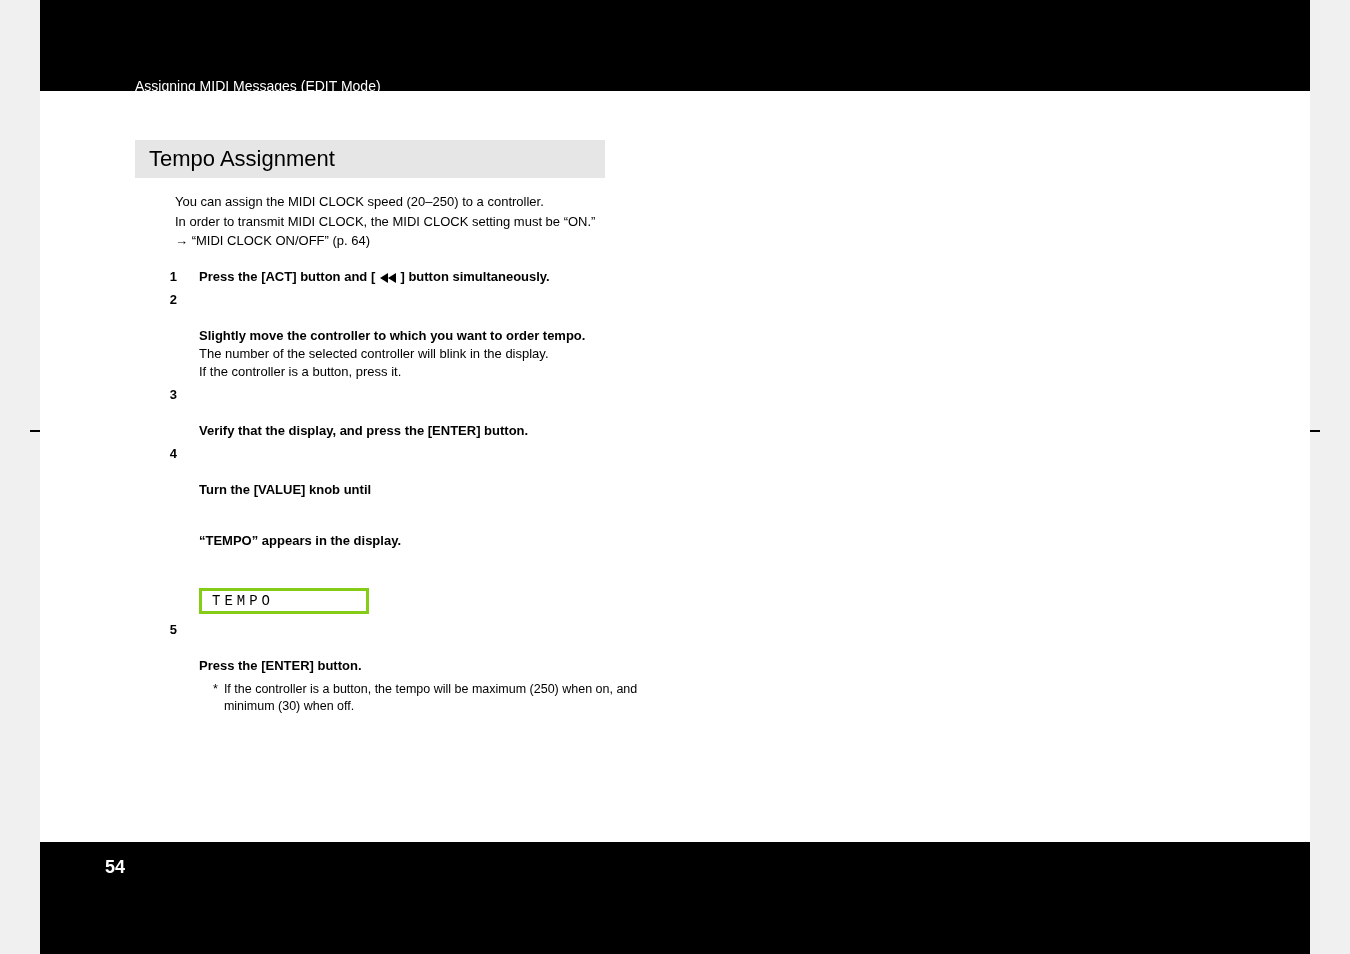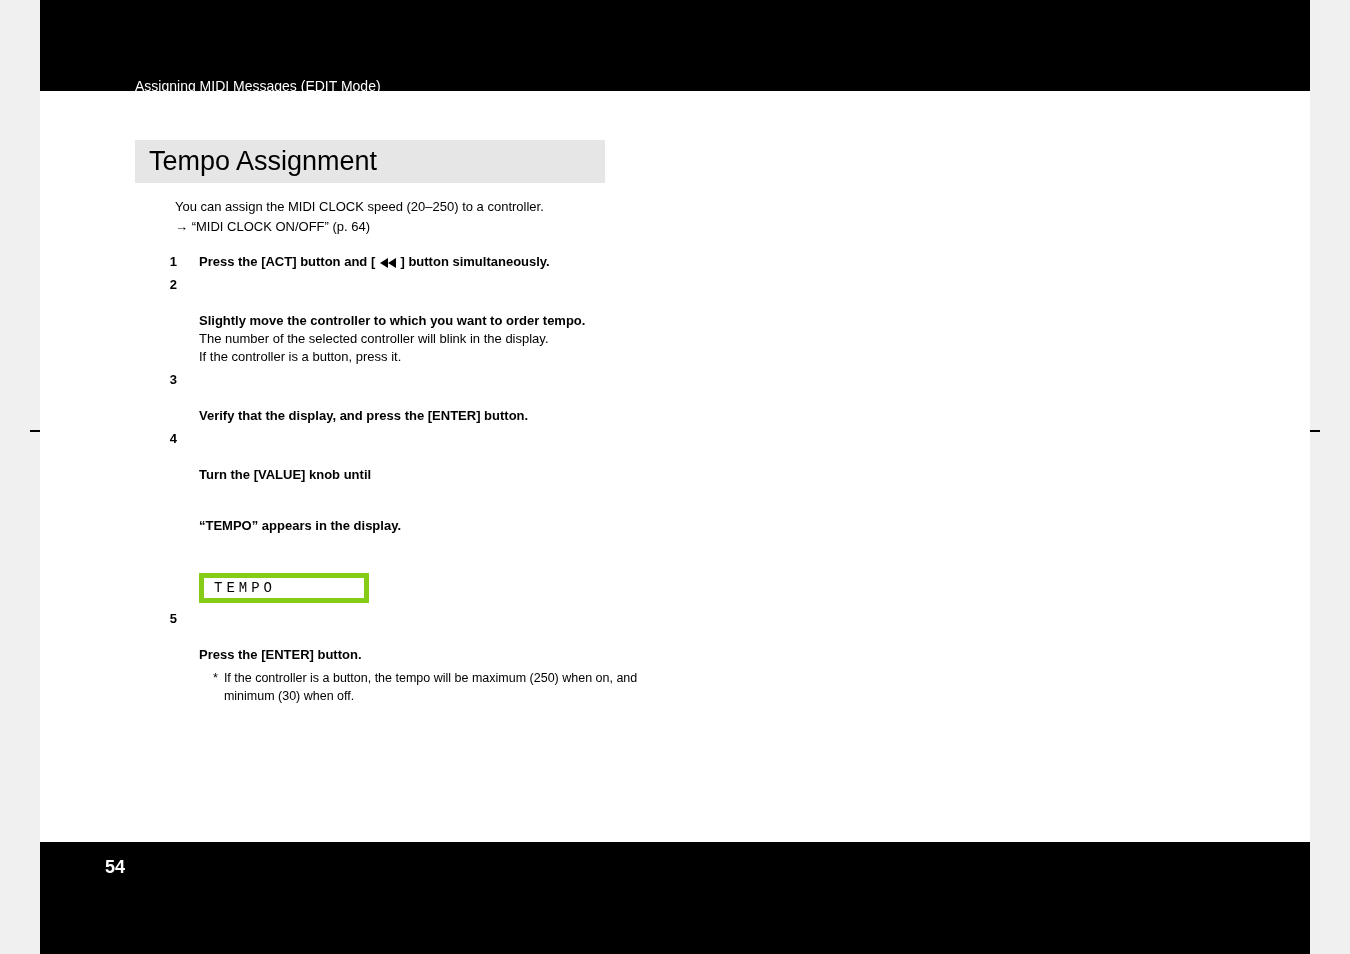--- a/index.html
+++ b/index.html
@@ -5,32 +5,32 @@
   * { margin: 0; padding: 0; box-sizing: border-box; }
   html, body { width: 1350px; height: 954px; background: #f0f0f0; font-family: "Segoe UI", Arial, sans-serif; }
   .page {
     position: absolute; left: 40px; top: 0; width: 1270px; height: 954px;
     background: #fff;
   }
   .top-black { position:absolute; left:0; top:0; width:1270px; height:91px; background:#000; }
   .breadcrumb { position:absolute; left:95px; top:78px; color:#fff; font-size:14px; font-weight:400; }
   .content { position:absolute; left:95px; top:140px; width:1080px; color:#000; }
   .section-title-wrap { background:#e6e6e6; padding:6px 14px 6px 14px; width:470px; }
-  .section-title { font-size:27px; font-weight:400; }
+  .section-title { font-size:22px; font-weight:400; }
   .intro { margin:14px 0 0 40px; font-size:13px; line-height:1.5; }
   .intro .arrow { font-family: Arial, sans-serif; }
   .steps { margin:18px 0 0 28px; }
   .step { display:flex; gap:22px; margin-bottom:8px; font-size:13px; }
   .step-num { font-weight:700; width:14px; text-align:right; }
   .step-body { flex:1; }
   .step-body .bold { font-weight:700;margin-top:36px; }
   .step-body .sub { margin-top:3px; font-weight:400; }
   .step4-row { display:flex; align-items:flex-start; gap:40px;flex-direction:column; }
   .tempo-box {
-    border:5px solid #84cc16; padding:2px 10px 2px 10px; width:170px;
+    border:3px solid #84cc16; padding:2px 10px 2px 10px; width:170px;
     font-family: "Courier New", monospace; letter-spacing:4px; font-size:14px;
     background:#fff;
   }
   .footnote { margin:4px 0 0 50px; font-size:12.5px; display:flex; gap:6px; max-width:460px; line-height:1.4; }
   .footnote .ast { flex: 0 0 auto; }
   .bottom-black { position:absolute; left:0; bottom:0; width:1270px; height:112px; background:#000; }
   .page-num-box {
     position:absolute; left:55px; bottom:73px; background:#000; color:#fff;
     font-weight:700; font-size:18px; padding:3px 10px;
   }
@@ -194,20 +194,21 @@
     <div class="breadcrumb">Assigning MIDI Messages (EDIT Mode)</div>
   </div>
 
   <div class="content">
     <div class="section-title-wrap">
       <div class="section-title">Tempo Assignment</div>
     </div>
 
     <div class="intro">
       <div>You can assign the MIDI CLOCK speed (20–250) to a controller.</div>
+      <div>In order to transmit MIDI CLOCK, the MIDI CLOCK setting must be “ON.”</div>
       <div>
         <span class="arrow">→ </span><span>“MIDI CLOCK ON/OFF” (p. 64)</span>
       </div>
     </div>
 
     <div class="steps">
 
       <div class="step">
         <div class="step-num">1</div>
         <div class="step-body">

